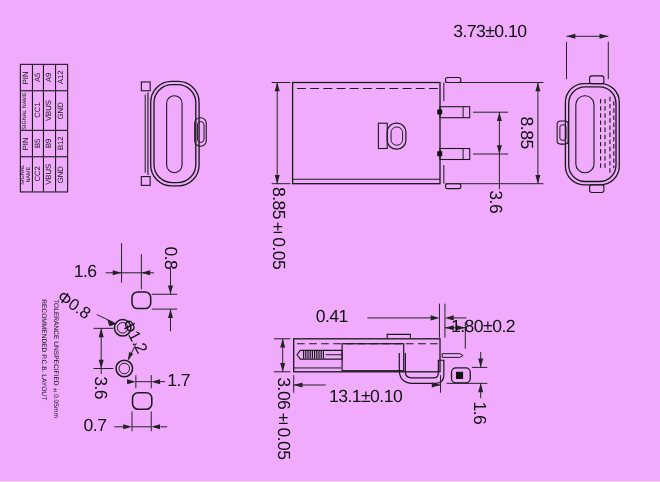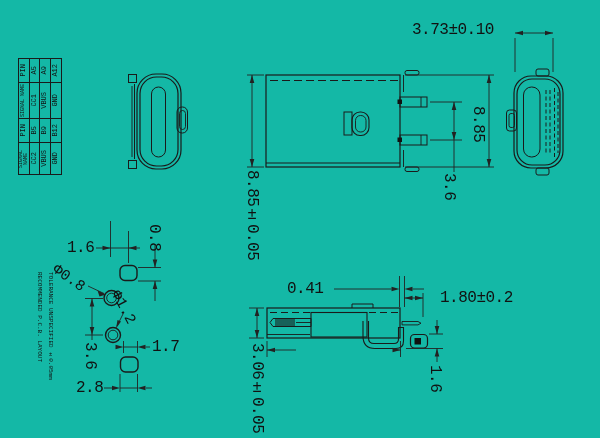--- a/index.html
+++ b/index.html
@@ -1,20 +1,20 @@
 <!DOCTYPE html>
 <html><head>
 <meta charset="utf-8">
 <style>
   * { box-sizing: border-box; margin: 0; padding: 0; }
   html,body { background:#fff; }
   .canvas {
     position: relative; width: 600px; height: 438px;
-    background: #14b8a6; overflow: hidden;
-    font-family: Liberation Mono, monospace;
+    background: #f0abfc; overflow: hidden;
+    font-family: Liberation Sans, sans-serif;
     color: #111;
   }
   svg.linework { position:absolute; left:0; top:0; }
   .txt { position:absolute; white-space:nowrap; font-size:16px; letter-spacing:-0.5px; line-height:1; }
   .vtext { position:absolute; writing-mode:vertical-rl; text-orientation:mixed; font-size:16px; letter-spacing:-0.5px; line-height:1; white-space:nowrap; }
   .small-note { font-size:6px; letter-spacing:0; }
   .diag { position:absolute; font-size:15px; white-space:nowrap; transform-origin:left top; line-height:1; }
   
   .pin-table {
     position:absolute; left:18px; top:58px;
@@ -279,23 +279,24 @@
   <div class="vtext" style="left:244px; top:170px;">8.85±0.05</div>
   <div class="vtext" style="left:470px; top:106px;">8.85</div>
   <div class="vtext" style="left:441px; top:173px;">3.6</div>
 
   <div class="txt" style="left:67px;  top:240px;">1.6</div>
   <div class="vtext" style="left:146px; top:224px;">0.8</div>
   <div class="diag" style="left:58px;  top:262px; transform:rotate(35deg);">Φ0.8</div>
   <div class="diag" style="left:121px; top:288px; transform:rotate(62deg);">Φ1.2</div>
   <div class="vtext" style="left:82px;  top:342px;">3.6</div>
   <div class="txt" style="left:152px; top:339px;">1.7</div>
-  <div class="txt" style="left:76px;  top:380px;">2.8</div>
+  <div class="txt" style="left:76px;  top:380px;">0.7</div>
 
   <div class="txt" style="left:287px; top:281px;">0.41</div>
-  <div class="txt" style="left:440px; top:290px;">1.80±0.2</div>
+  <div class="txt" style="left:410px; top:290px;">1.80±0.2</div>
+  <div class="txt" style="left:299px; top:353px;">13.1±0.10</div>
   <div class="vtext" style="left:249px; top:343px;">3.06±0.05</div>
   <div class="vtext" style="left:427px; top:365px;">1.6</div>
 
   <div class="vtext small-note" style="left:36px; top:272px;">RECOMMENDED P.C.B. LAYOUT</div>
   <div class="vtext small-note" style="left:47px; top:272px;">TOLERANCE UNSPECIFIED ±0.05mm</div>
 
 </div>
 
 </body></html>

